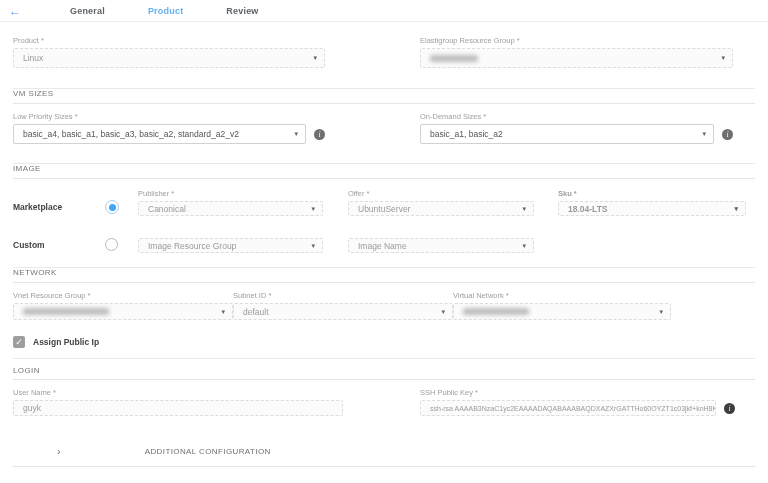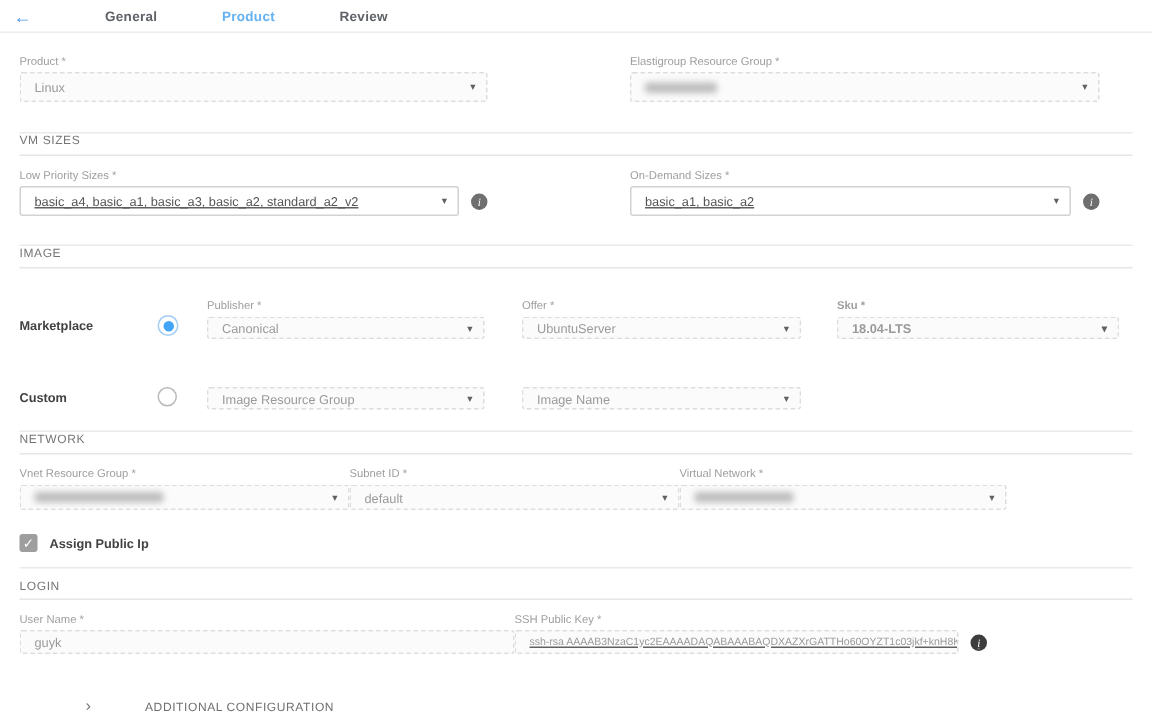--- a/index.html
+++ b/index.html
@@ -56,59 +56,59 @@
   
   .section { margin-top: 0; }
   .section-head { border-top: 1px solid #eaeaea; padding-top: 0; }
   .section-title {
     font-size: 8px; color: #757575; letter-spacing: .4px;
     padding-bottom: 5px; border-bottom: 1px solid #e6e6e6;
   }
 
   
   .row-2col { display: grid; grid-template-columns: 312px 313px; column-gap: 95px; }
-  .row-2col-login { display: grid; grid-template-columns: 330px 315px; }
+  .row-2col-login { display: grid; grid-template-columns: 330px 315px; column-gap: 77px; }
   .row-3col { display: grid; grid-template-columns: 220px 220px 218px; }
-  .with-info { display: flex; align-items: center; text-decoration: underline; }
+  .with-info { display: flex; align-items: center; }
   .with-info .input { flex: 1; }
 
   
   .img-row { display: flex; align-items: flex-end; }
   .img-row-label { width: 92px; font-size: 8.5px; font-weight: bold; color: #424242; padding-bottom: 4px; }
   .radio-cell { width: 33px; padding-bottom: 2px; }
   .radio {
     width: 13px; height: 13px; border-radius: 50%;
     border: 1.5px solid #b9b9b9; cursor: pointer; position: relative;
   }
   .radio.selected { width: 14px; height: 14px; border-color: #a3cdf4; }
   .radio.selected::after {
     content: ""; position: absolute; inset: 2.5px;
     border-radius: 50%; background: #42a5f5;
   }
-  .img-col-1 { width: 185px; margin-right: 25px; margin-top: 10px; }
+  .img-col-1 { width: 185px; margin-right: 25px; }
   .img-col-2 { width: 186px; margin-right: 24px; }
   .img-col-3 { width: 188px; font-weight: bold; }
 
   
   .check-row { display: flex; align-items: center; margin-top: 16px; }
   .checkbox {
     width: 12px; height: 12px; border-radius: 2px; background: #9e9e9e;
     color: #fff; font-size: 9px; line-height: 12px; text-align: center; cursor: pointer;
   }
   .check-label { margin-left: 8px; font-size: 8.5px; font-weight: bold; color: #424242; }
 
   
   .addconf {
     margin-top: 27px;
     display: flex; align-items: center;
     border-bottom: 1px solid #e4e4e4;
     padding: 3px 0 9px 44px; cursor: pointer;
   }
   .addconf-chevron { color: #757575; font-size: 11px; line-height: 1; }
-  .addconf-label { margin-left: 36px; font-size: 8px; color: #6f6f6f; letter-spacing: .4px; }
+  .addconf-label { margin-left: 84px; font-size: 8px; color: #6f6f6f; letter-spacing: .4px; }
 
   
   .mt8 { margin-top: 8px; } .mt10 { margin-top: 10px; } .mt14 { margin-top: 14px; } .mt19 { margin-top: 19px; } .mt20 { margin-top: 20px; }
   .mt22 { margin-top: 22px; }
 </style>
 </head>
 <body>
 
 <div class="topbar">
   <span class="back-arrow">←</span>

